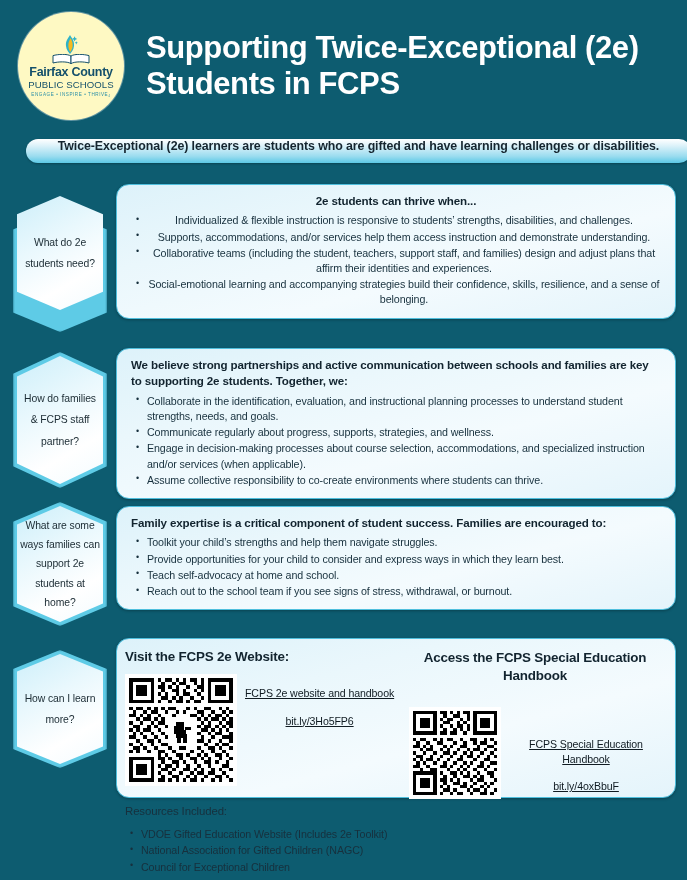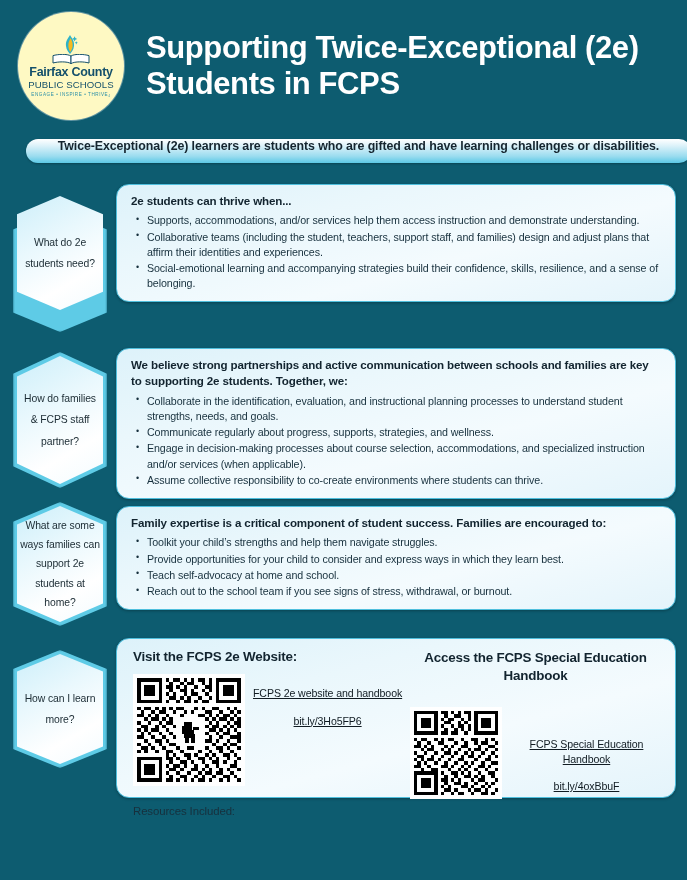--- a/index.html
+++ b/index.html
@@ -295,23 +295,24 @@
 
   <div class="banner">
     <span class="banner-text">Twice-Exceptional (2e) learners are students who are gifted and have learning challenges or disabilities.</span>
   </div>
 
   <div class="section" style="top:184px;">
     <div class="hex-glow" style="top:26px; height:122px;"></div>
     <div class="hex" style="top:12px; height:114px;">
       <span class="hex-label">What do 2e students need?</span>
     </div>
-    <div class="panel" style="top:0px;">
+    <div class="panel" style="top:0px;text-align:center;">
       <p class="panel-head">2e students can thrive when...</p>
       <ul>
+        <li>Individualized &amp; flexible instruction is responsive to students’ strengths, disabilities, and challenges.</li>
         <li>Supports, accommodations, and/or services help them access instruction and demonstrate understanding.</li>
         <li>Collaborative teams (including the student, teachers, support staff, and families) design and adjust plans that affirm their identities and experiences.</li>
         <li>Social-emotional learning and accompanying strategies build their confidence, skills, resilience, and a sense of belonging.</li>
       </ul>
     </div>
   </div>
 
   <div class="section" style="top:348px;">
     <div class="hex-glow" style="top:4px; height:136px;"></div>
     <div class="hex" style="top:8px; height:128px;">
@@ -343,21 +344,21 @@
       </ul>
     </div>
   </div>
 
   <div class="section" style="top:638px;">
     <div class="hex-glow" style="top:12px; height:118px;"></div>
     <div class="hex" style="top:16px; height:110px;">
       <span class="hex-label">How can I learn more?</span>
     </div>
 
-    <div class="panel" style="top:0px; height:160px; padding:10px 14px 9px 16px;">
+    <div class="panel" style="top:0px; height:160px; padding:10px 14px 9px 8px;">
 
       <div class="qr-row">
 
         <div class="qr-col left">
           <div class="qr-heading">Visit the FCPS 2e Website:</div>
           <div class="qr-body">
             <div class="qr-img a">
               <svg viewBox="0 0 29 29" width="104" height="104" shape-rendering="crispEdges">
                 <rect width="29" height="29" fill="#fff"></rect>
                 <g fill="#000">
@@ -771,16 +772,21 @@
             </div>
             <div class="qr-links b">
               <a class="qr-link" href="#">FCPS Special Education Handbook</a>
               <a class="qr-link spaced" href="#">bit.ly/4oxBbuF</a>
             </div>
           </div>
         </div>
       </div>
 
       <div class="resources-title">Resources Included:</div>
+      <ul class="resources-list">
+        <li>VDOE Gifted Education Website (Includes 2e Toolkit)</li>
+        <li>National Association for Gifted Children (NAGC)</li>
+        <li>Council for Exceptional Children</li>
+      </ul>
     </div>
   </div>
 
 </div>
 
 </body></html>

